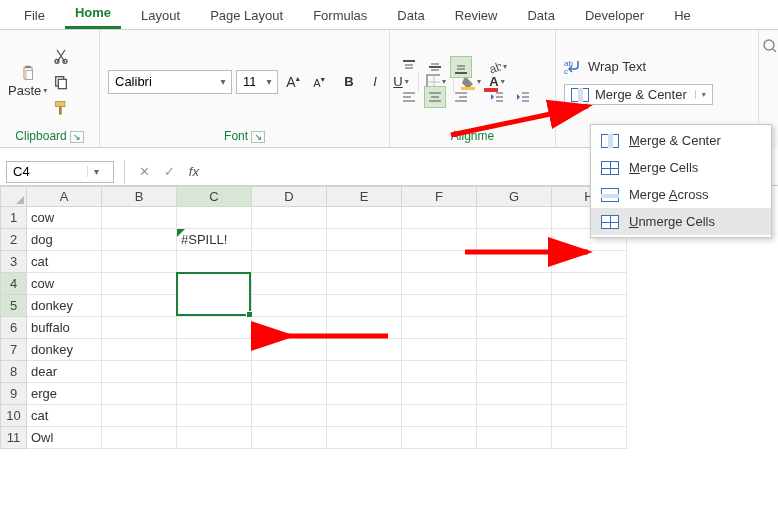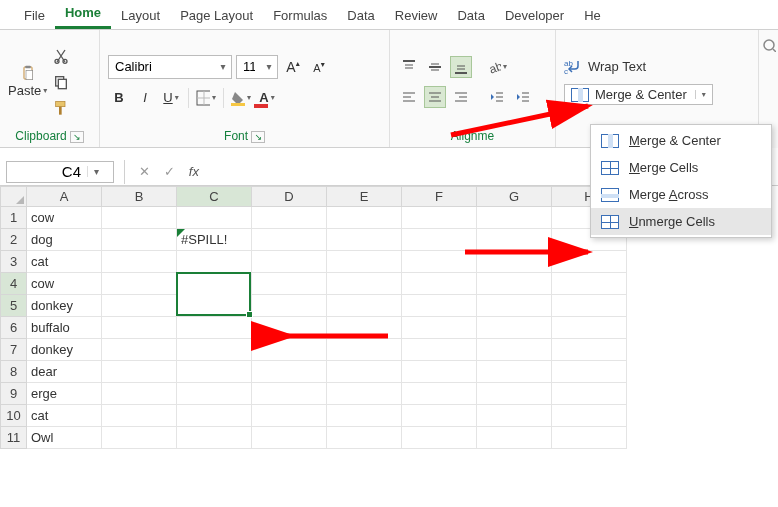--- a/index.html
+++ b/index.html
@@ -1,37 +1,37 @@
 <!DOCTYPE html>
 <html><head>
 <meta charset="utf-8">
 <style>
   * { box-sizing: border-box; margin: 0; padding: 0; font-family: "Segoe UI", Arial, sans-serif; }
   body { background: #fff; width: 778px; height: 507px; overflow: hidden; font-size: 13px; color: #333; position: relative; }
 
   
-  .tabstrip { display: flex; align-items: flex-end; height: 30px; border-bottom: 1px solid #d0d0d0; padding-left: 14px; gap: 0; }
+  .tabstrip { display: flex; align-items: flex-end; height: 30px; border-bottom: 1px solid #d0d0d0; padding-left: 14px; gap: 10px; }
   .tab { padding: 6px 10px; cursor: pointer; color: #444; }
   .tab.active { color: #1a7f37; font-weight: 600; border-bottom: 3px solid #1a7f37; }
 
   
   .ribbon { display: flex; height: 118px; border-bottom: 1px solid #d0d0d0; background: #fafafa; }
   .group { display: flex; flex-direction: column; justify-content: space-between; padding: 4px 8px 2px; border-right: 1px solid #e0e0e0; }
   .group-label { text-align: center; font-size: 12px; color: #15803d; padding-bottom: 2px; }
   .group-body { flex: 1; display: flex; align-items: center; }
 
   
   .clip-col1 { display: flex; flex-direction: column; align-items: center; gap: 2px; }
   .clip-col2 { display: flex; flex-direction: column; gap: 10px; margin-left: 6px; }
   .ico-btn { display: flex; align-items: center; justify-content: center; cursor: pointer; }
   .ico { width: 16px; height: 16px; }
   .tiny-arrow { font-size: 8px; color: #666; margin-left: 2px; }
 
   
-  .font-col { display: flex; flex-direction: column; gap: 8px; }
+  .font-col { display: flex; gap: 8px; }
   .font-row { display: flex; align-items: center; gap: 4px; }
   .combo { display: flex; align-items: center; border: 1px solid #bcbcbc; background: #fff; height: 24px; }
   .combo input { border: none; outline: none; padding: 0 6px; font-size: 13px; height: 22px; }
   .combo .dd { width: 16px; text-align: center; color: #666; font-size: 10px; cursor: pointer; }
   .font-name input { width: 106px; }
   .font-size input { width: 24px; }
   .sq-btn { width: 22px; height: 22px; display: flex; align-items: center; justify-content: center; cursor: pointer; border: 1px solid transparent; }
 
   
   .align-col { display: flex; flex-direction: column; gap: 8px; }
@@ -53,21 +53,21 @@
   .dico.across::after { content:""; position:absolute; left:-1px; right:-1px; top:5px; height:4px; background:#cfe0f5; }
   .dico.cells::before { content:""; position:absolute; left:-1px; right:-1px; top:6px; border-top:1.5px solid #3a6fb7; }
   .dico.cells::after { content:""; position:absolute; top:-1px; bottom:-1px; left:8px; border-left:1.5px solid #3a6fb7; }
   .dico.unmerge::before { content:""; position:absolute; left:-1px; right:-1px; top:6px; border-top:1.5px solid #3a6fb7; }
   .dico.unmerge::after { content:""; position:absolute; top:-1px; bottom:-1px; left:8px; border-left:1.5px solid #3a6fb7; }
   .und { text-decoration: underline; }
 
   
   .fbar { display: flex; align-items: center; height: 28px; border-bottom: 1px solid #d0d0d0; margin-top: 10px; }
   .namebox { width: 108px; border: 1px solid #bcbcbc; margin: 0 6px 0 6px; display: flex; align-items: center; height: 22px; background: #fff; }
-  .namebox input { border: none; outline: none; padding: 0 6px; width: 80px; font-size: 15px; text-align: right; }
+  .namebox input { border: none; outline: none; padding: 0 6px; width: 80px; font-size: 13px; }
   .namebox .dd { width: 18px; text-align: center; color: #666; font-size: 10px; cursor: pointer; border-left: 1px solid #ddd; }
   .fdiv { width: 1px; height: 24px; background: #d0d0d0; margin: 0 4px; }
   .f-icons { display: flex; gap: 14px; padding: 0 10px; color: #999; }
   .fx { font-style: italic; color: #555; }
   .formula-input { flex: 1; border: none; outline: none; height: 22px; padding: 0 6px; font-size: 13px; }
 
   
   .grid { position: relative; }
   table.cells { border-collapse: collapse; table-layout: fixed; }
   .corner { width: 26px; height: 20px; background: #f0f0f0; border: 1px solid #d6d6d6; position: relative; }

